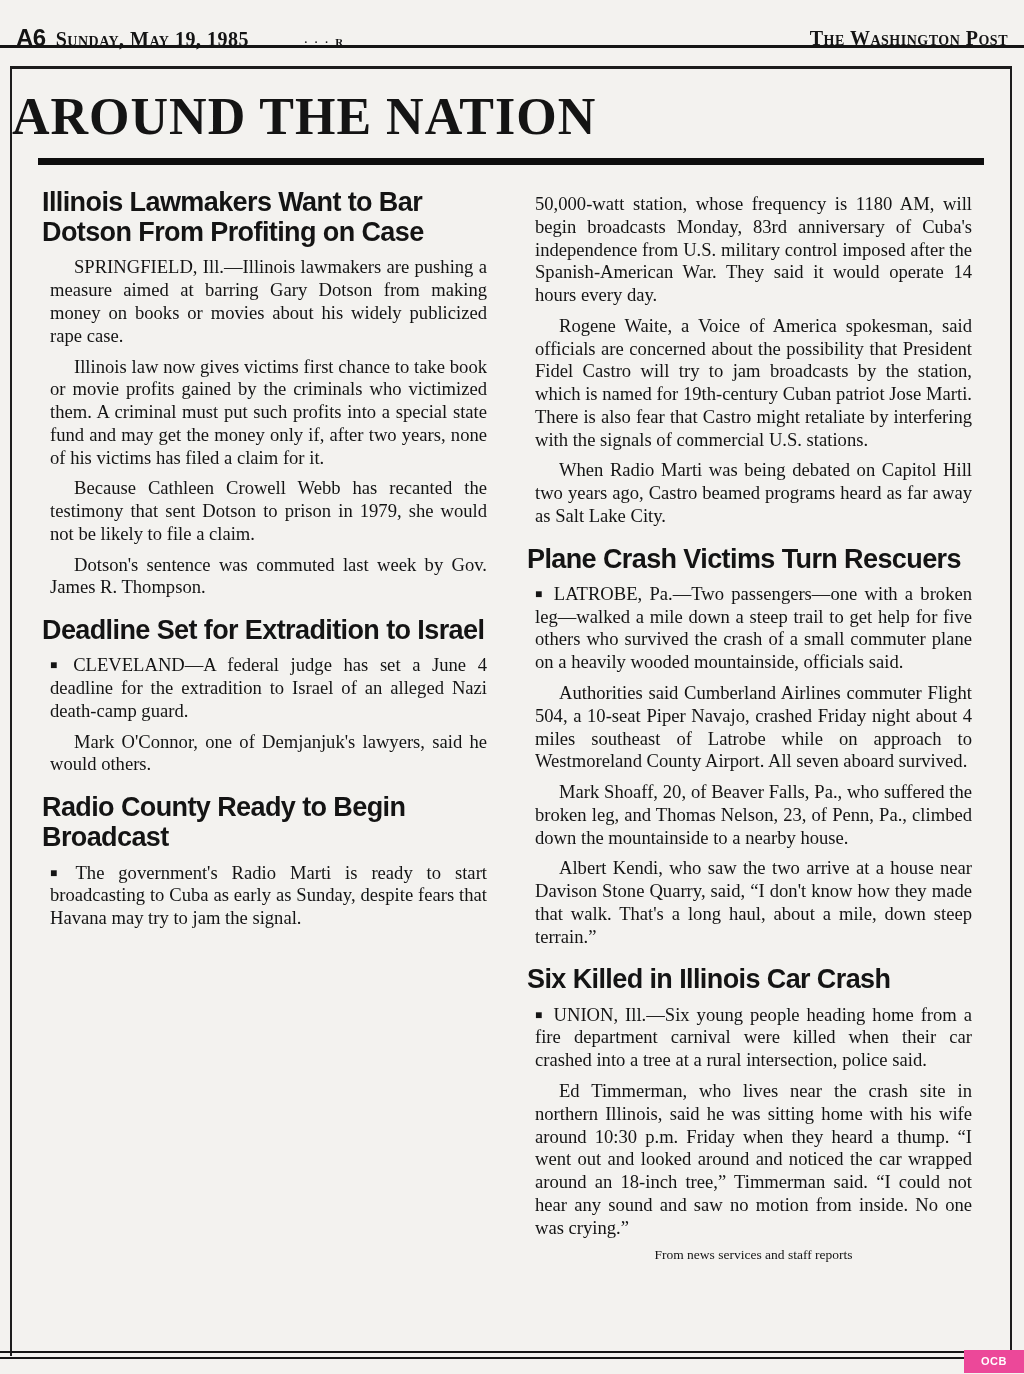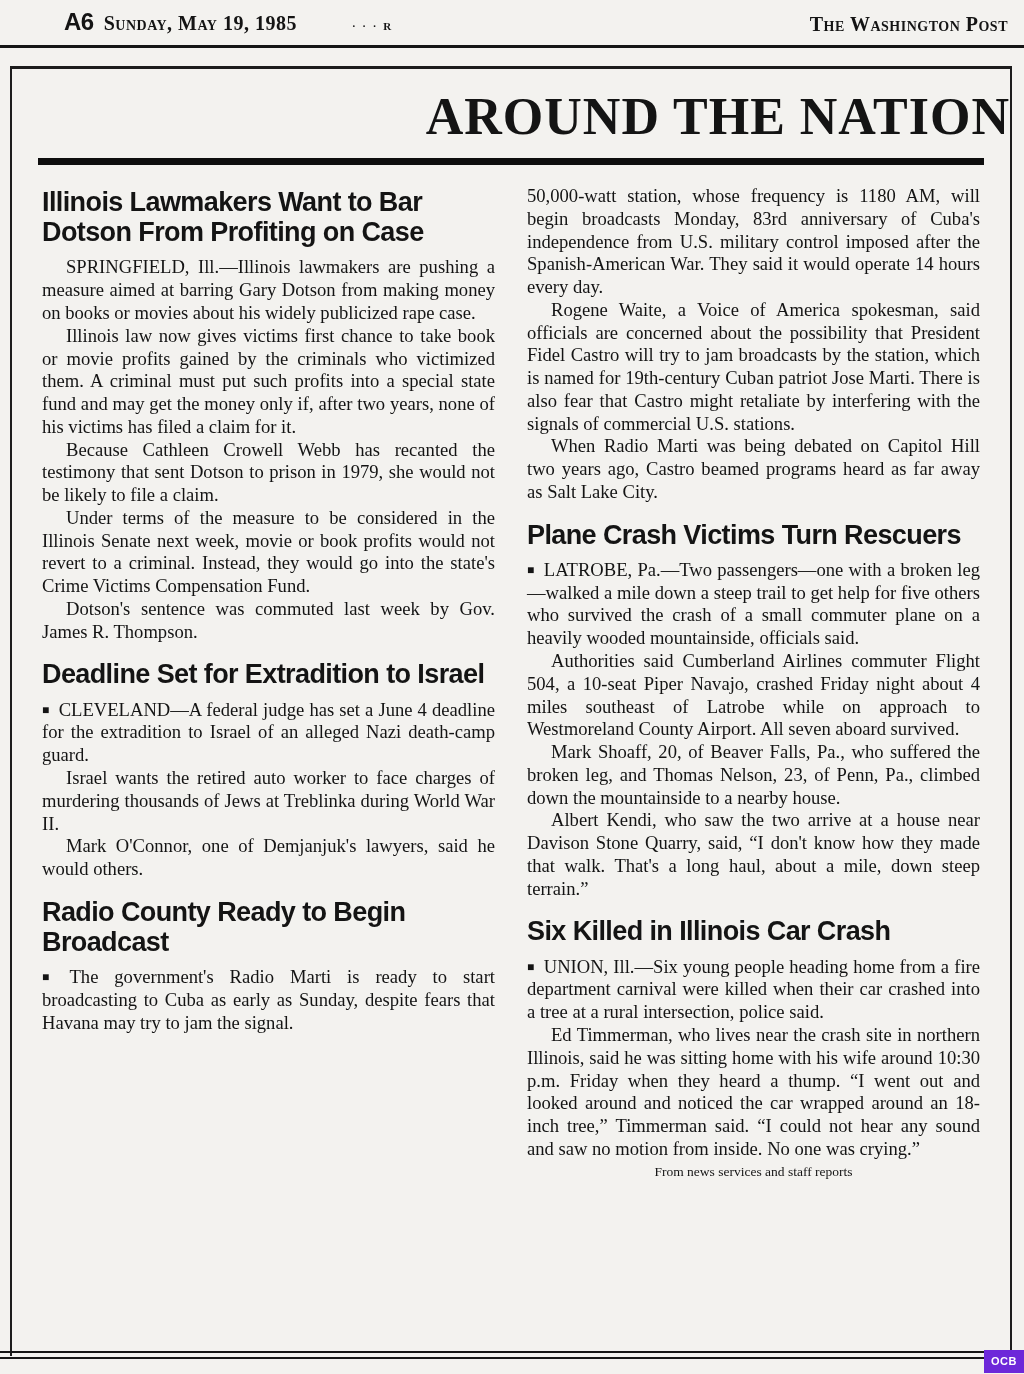--- a/index.html
+++ b/index.html
@@ -6,22 +6,22 @@
   body {
     width:1024px; height:1374px;
     background:#f3f2ef;
     font-family:"Liberation Serif", serif;
     color:#141414;
     position:relative;
     overflow:hidden;
   }
   
   .masthead {
-    position:absolute; top:8px; left:16px; right:16px;
-    display:flex; justify-content:space-between; align-items:flex-end;margin-left:48px;
+    position:absolute; top:24px; left:16px; right:16px;
+    display:flex; justify-content:space-between; align-items:center;
   }
   .mh-left { display:flex; align-items:baseline; }
   .mh-pagenum {
     font-family:"Liberation Sans", sans-serif;
     font-weight:bold; font-size:24px; letter-spacing:-0.5px;
   }
   .mh-date {
     font-weight:bold; font-size:20px;
     font-variant:small-caps; letter-spacing:0.5px;
     margin-left:10px;
@@ -37,21 +37,21 @@
   .box {
     position:absolute; top:66px; left:10px;
     width:1002px; height:1290px;
     box-sizing:border-box;
     border:2px solid #1c1c1c;
     border-top-width:3px;
     border-bottom:none;
     overflow:hidden;
   }
   .section-title {
-    text-align:right; font-weight:bold;
+    text-align:left; font-weight:bold;
     font-size:52px; letter-spacing:1px;
     margin:18px 0 0;
   }
   .title-rule { height:7px; background:#0e0e0e; margin:12px 26px 0; }
 
   .cols { display:flex; gap:32px; padding:20px 30px 0; }
   .col {
     flex:1; min-width:0;
     text-align:justify;
     font-size:18.6px; line-height:1.225;
@@ -59,42 +59,42 @@
 
   .headline {
     font-family:"Liberation Sans", sans-serif;
     font-weight:bold;
     font-size:27px; line-height:1.12; letter-spacing:-0.6px;
     text-align:left;
     margin:16px 0 9px;
   }
   .headline.first { margin-top:2px; }
 
-  .para { margin:0; }
+  .para { margin:8px; }
   .para.indent { text-indent:24px; }
   .para.bullet .sq { font-size:12px; margin-right:9px; vertical-align:2px; }
 
   .credit {
     text-align:center; font-weight:normal;
     font-size:13.5px; margin-top:3px; line-height:1.2;
   }
 
   
   .bottom-rule {
     position:absolute; top:1351px; left:0; width:1024px;
     height:4px;
     border-top:2px solid #161616;
     border-bottom:2px solid #161616;
   }
   .ocb-badge {
     position:absolute; right:0; top:1350px;
-    background:#6d28d9; color:#fff;
+    background:#ec4899; color:#fff;
     font-family:"Liberation Sans", sans-serif;
     font-weight:bold; font-size:11px; letter-spacing:0.5px;
-    padding:5px 7px 6px;
+    padding:5px 17px 6px;
   }
 </style>
 </head>
 <body>
 
 <div>
 
   <header class="masthead">
     <div class="mh-left">
       <span class="mh-pagenum">A6</span>
@@ -111,28 +111,26 @@
 
     <div class="cols">
 
       <div class="col">
 
         <article>
           <h2 class="headline first">Illinois Lawmakers Want to Bar Dotson From Profiting on Case</h2>
           <p class="para indent">SPRINGFIELD, Ill.—Illinois lawmakers are pushing a measure aimed at barring Gary Dotson from making money on books or movies about his widely publicized rape case.</p>
           <p class="para indent">Illinois law now gives victims first chance to take book or movie profits gained by the criminals who victimized them. A criminal must put such profits into a special state fund and may get the money only if, after two years, none of his victims has filed a claim for it.</p>
           <p class="para indent">Because Cathleen Crowell Webb has recanted the testimony that sent Dotson to prison in 1979, she would not be likely to file a claim.</p>
-          <p class="para indent">Under terms of the measure to be considered in the Illinois Senate next week, movie or book profits would not revert to a criminal. Instead, they would go into the state's Crime Victims Compensation Fund.</p>
           <p class="para indent">Dotson's sentence was commuted last week by Gov. James R. Thompson.</p>
         </article>
 
         <article>
           <h2 class="headline">Deadline Set for Extradition to Israel</h2>
           <p class="para bullet"><span class="sq">■</span><span>CLEVELAND—A federal judge has set a June 4 deadline for the extradition to Israel of an alleged Nazi death-camp guard.</span></p>
-          <p class="para indent">Israel wants the retired auto worker to face charges of murdering thousands of Jews at Treblinka during World War II.</p>
           <p class="para indent">Mark O'Connor, one of Demjanjuk's lawyers, said he would others.</p>
         </article>
 
         <article>
           <h2 class="headline">Radio County Ready to Begin Broadcast</h2>
           <p class="para bullet"><span class="sq">■</span><span>The government's Radio Marti is ready to start broadcasting to Cuba as early as Sunday, despite fears that Havana may try to jam the signal.</span></p>
         </article>
 
       </div>
 

